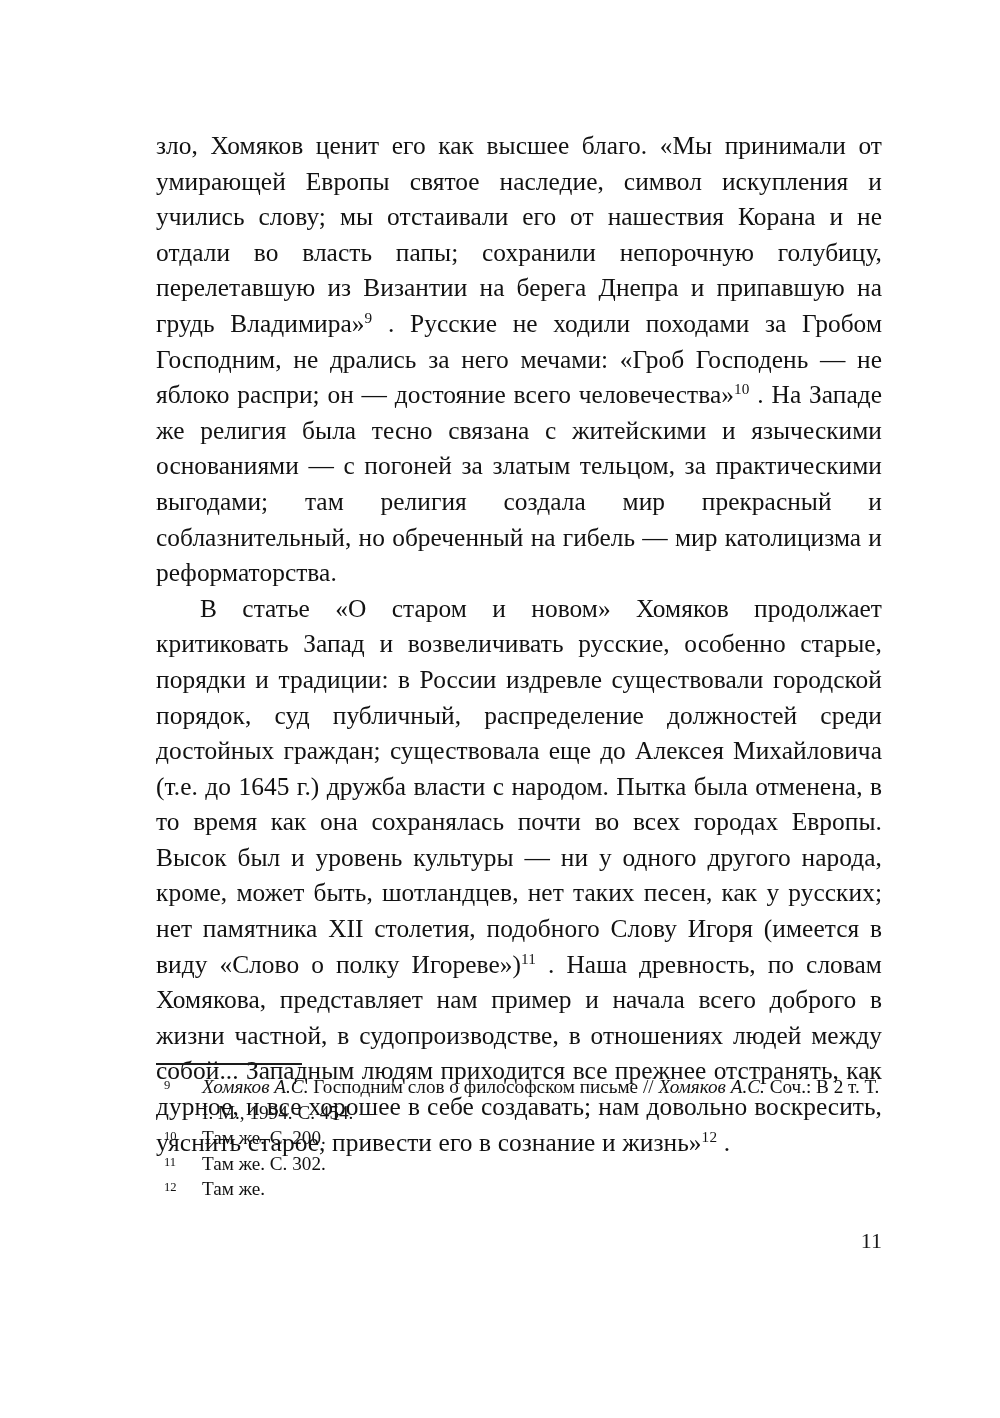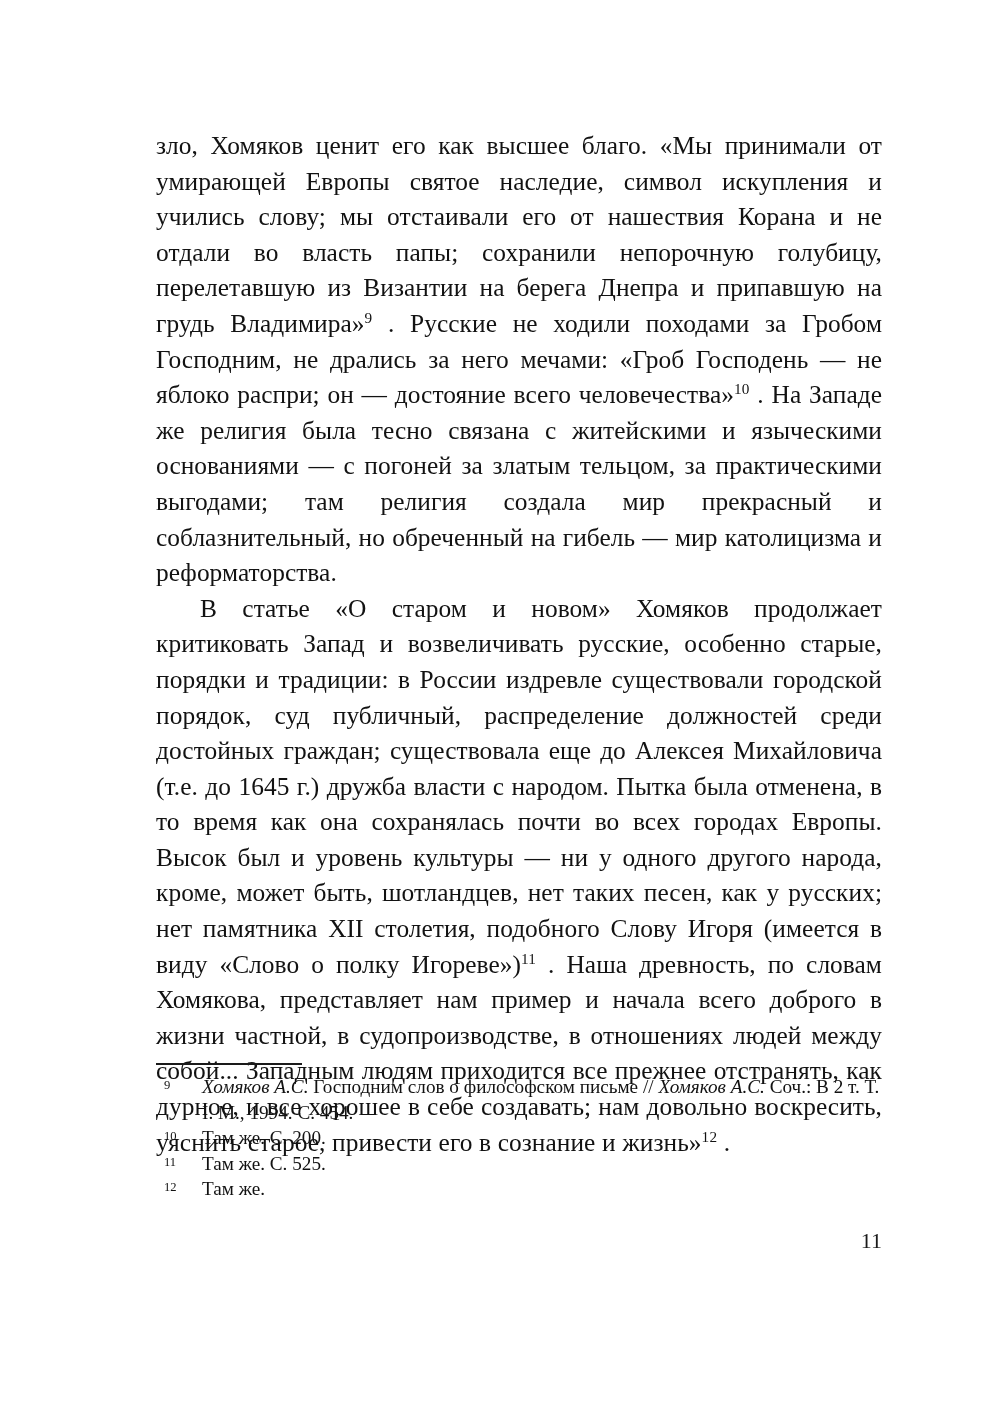--- a/index.html
+++ b/index.html
@@ -113,20 +113,20 @@
   <div class="textblock">
     <p class="para full-justify" id="para-0"><span>зло, Хомяков ценит его как высшее благо. «Мы принимали от умирающей Европы святое наследие, символ искупления и учились слову; мы отстаивали его от нашествия Корана и не отдали во власть папы; сохранили непорочную голубицу, перелетавшую из Византии на берега Днепра и припавшую на грудь Владимира»</span><sup class="fn">9</sup><span> . Русские не ходили походами за Гробом Господним, не дрались за него мечами: «Гроб Господень — не яблоко распри; он — достояние всего человечества»</span><sup class="fn">10</sup><span> . На Западе же религия была тесно связана с житейскими и языческими основаниями — с погоней за златым тельцом, за практическими выгодами; там религия создала мир прекрасный и соблазнительный, но обреченный на гибель — мир католицизма и реформаторства.</span></p>
     <p class="para" id="para-1"><span>В статье «О старом и новом» Хомяков продолжает критиковать Запад и возвеличивать русские, особенно старые, порядки и традиции: в России издревле существовали городской порядок, суд публичный, распределение должностей среди достойных граждан; существовала еще до Алексея Михайловича (т.е. до 1645 г.) дружба власти с народом. Пытка была отменена, в то время как она сохранялась почти во всех городах Европы. Высок был и уровень культуры — ни у одного другого народа, кроме, может быть, шотландцев, нет таких песен, как у русских; нет памятника XII столетия, подобного Слову Игоря (имеется в виду «Слово о полку Игореве»)</span><sup class="fn">11</sup><span> . Наша древность, по словам Хомякова, представляет нам пример и начала всего доброго в жизни частной, в судопроизводстве, в отношениях людей между собой... Западным людям приходится все прежнее отстранять, как дурное, и все хорошее в себе создавать; нам довольно воскресить, уяснить старое, привести его в сознание и жизнь»</span><sup class="fn">12</sup><span> .</span></p>
   </div>
 
   <div class="footnotes">
     <div class="fn-rule"></div>
     <div id="footnote-list">
         <div class="fn-row"><span class="fn-num">9</span><span class="fn-text"><i>Хомяков А.С.</i><span> Господним слов о философском письме // </span><i>Хомяков А.С.</i><span> Соч.: В 2 т. Т. I. М., 1994. С. 454.</span></span></div>
         <div class="fn-row"><span class="fn-num">10</span><span class="fn-text"><span>Там же. С. 200.</span></span></div>
-        <div class="fn-row"><span class="fn-num">11</span><span class="fn-text"><span>Там же. С. 525.</span></span></div>
+        <div class="fn-row"><span class="fn-num">11</span><span class="fn-text"><span>Там же. С. 302.</span></span></div>
         <div class="fn-row"><span class="fn-num">12</span><span class="fn-text"><span>Там же.</span></span></div>
       </div>
   </div>
 
   <div class="folio">11</div>
 
 </div>
 
 </body></html>

